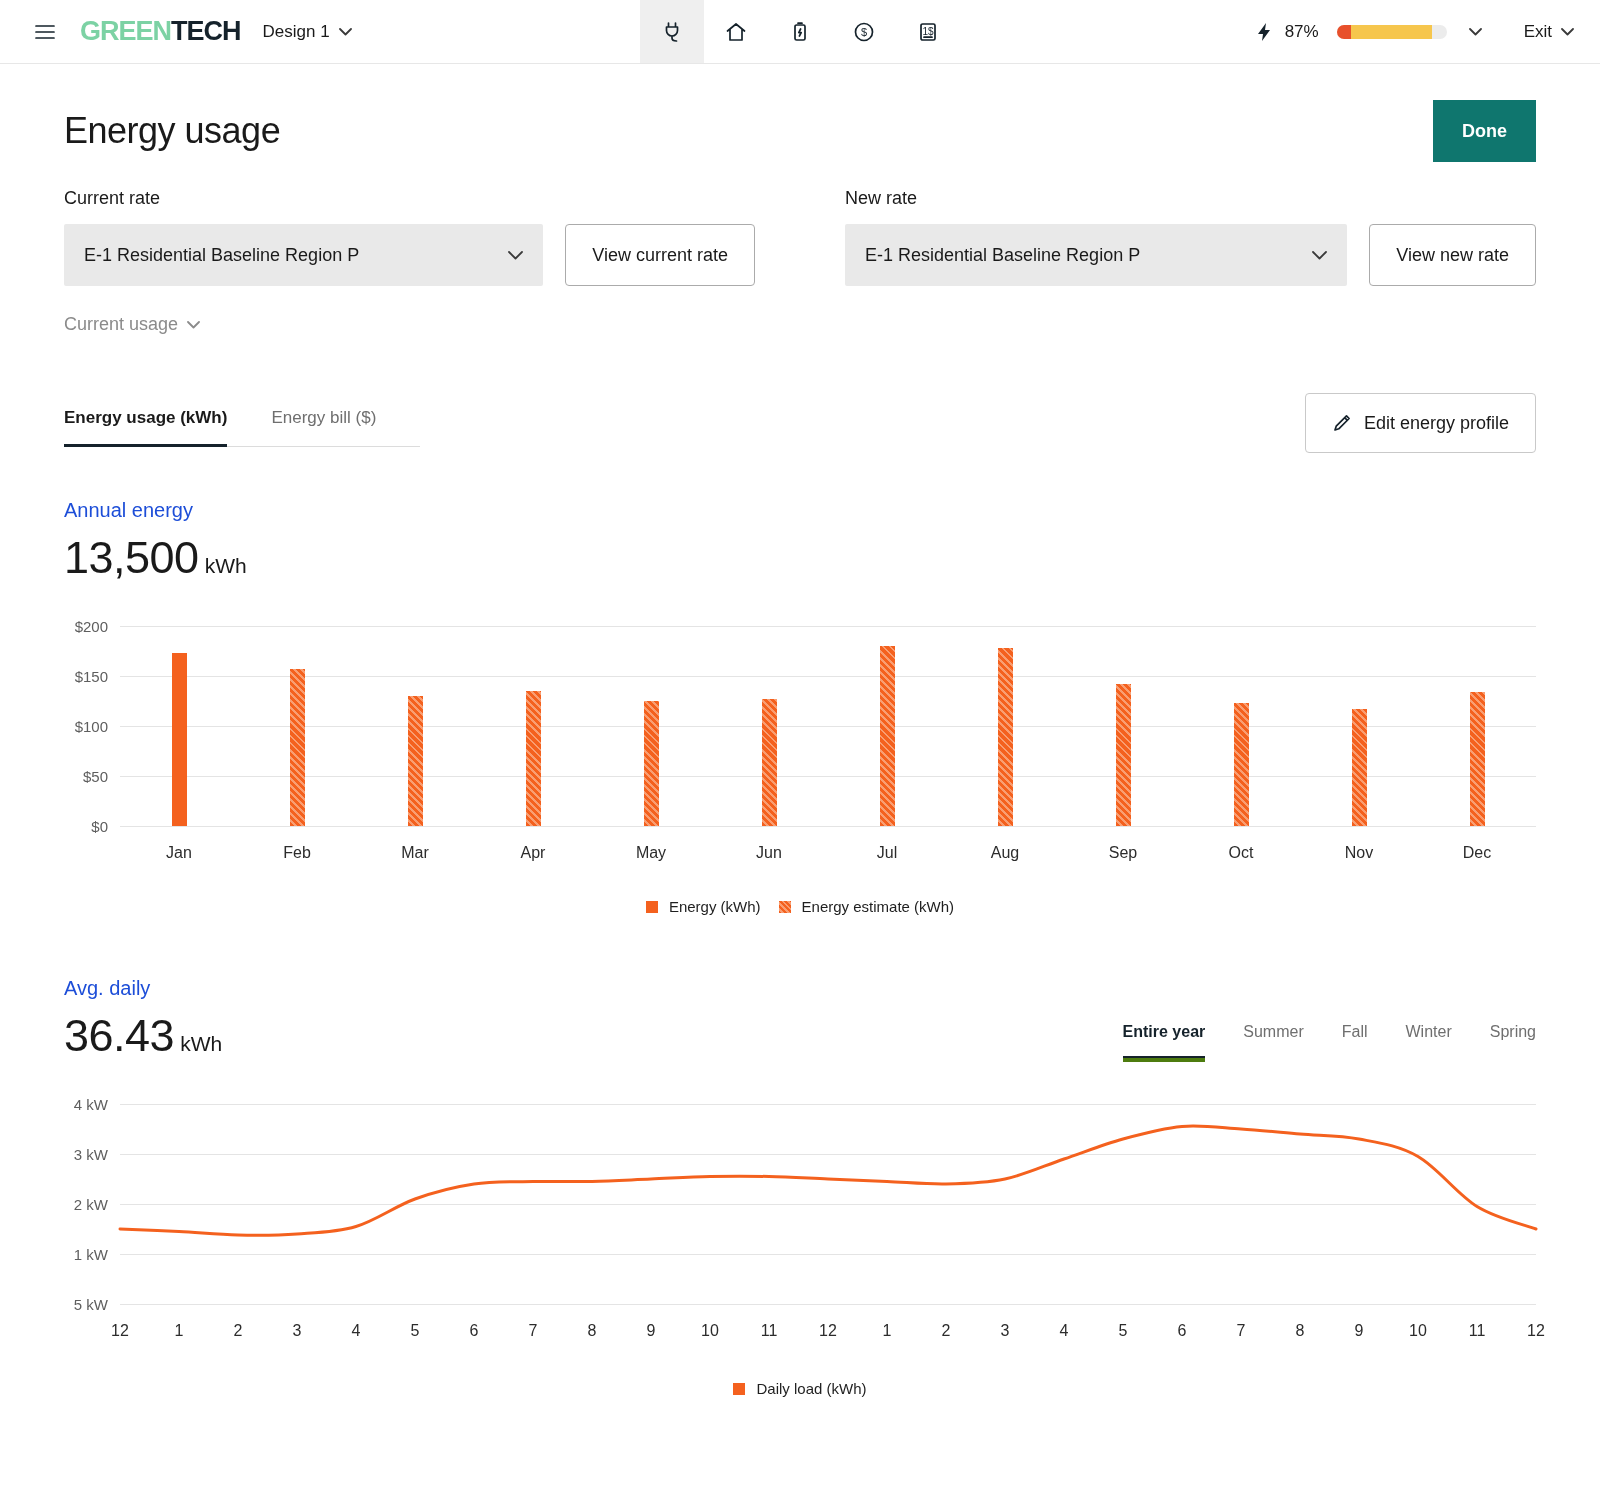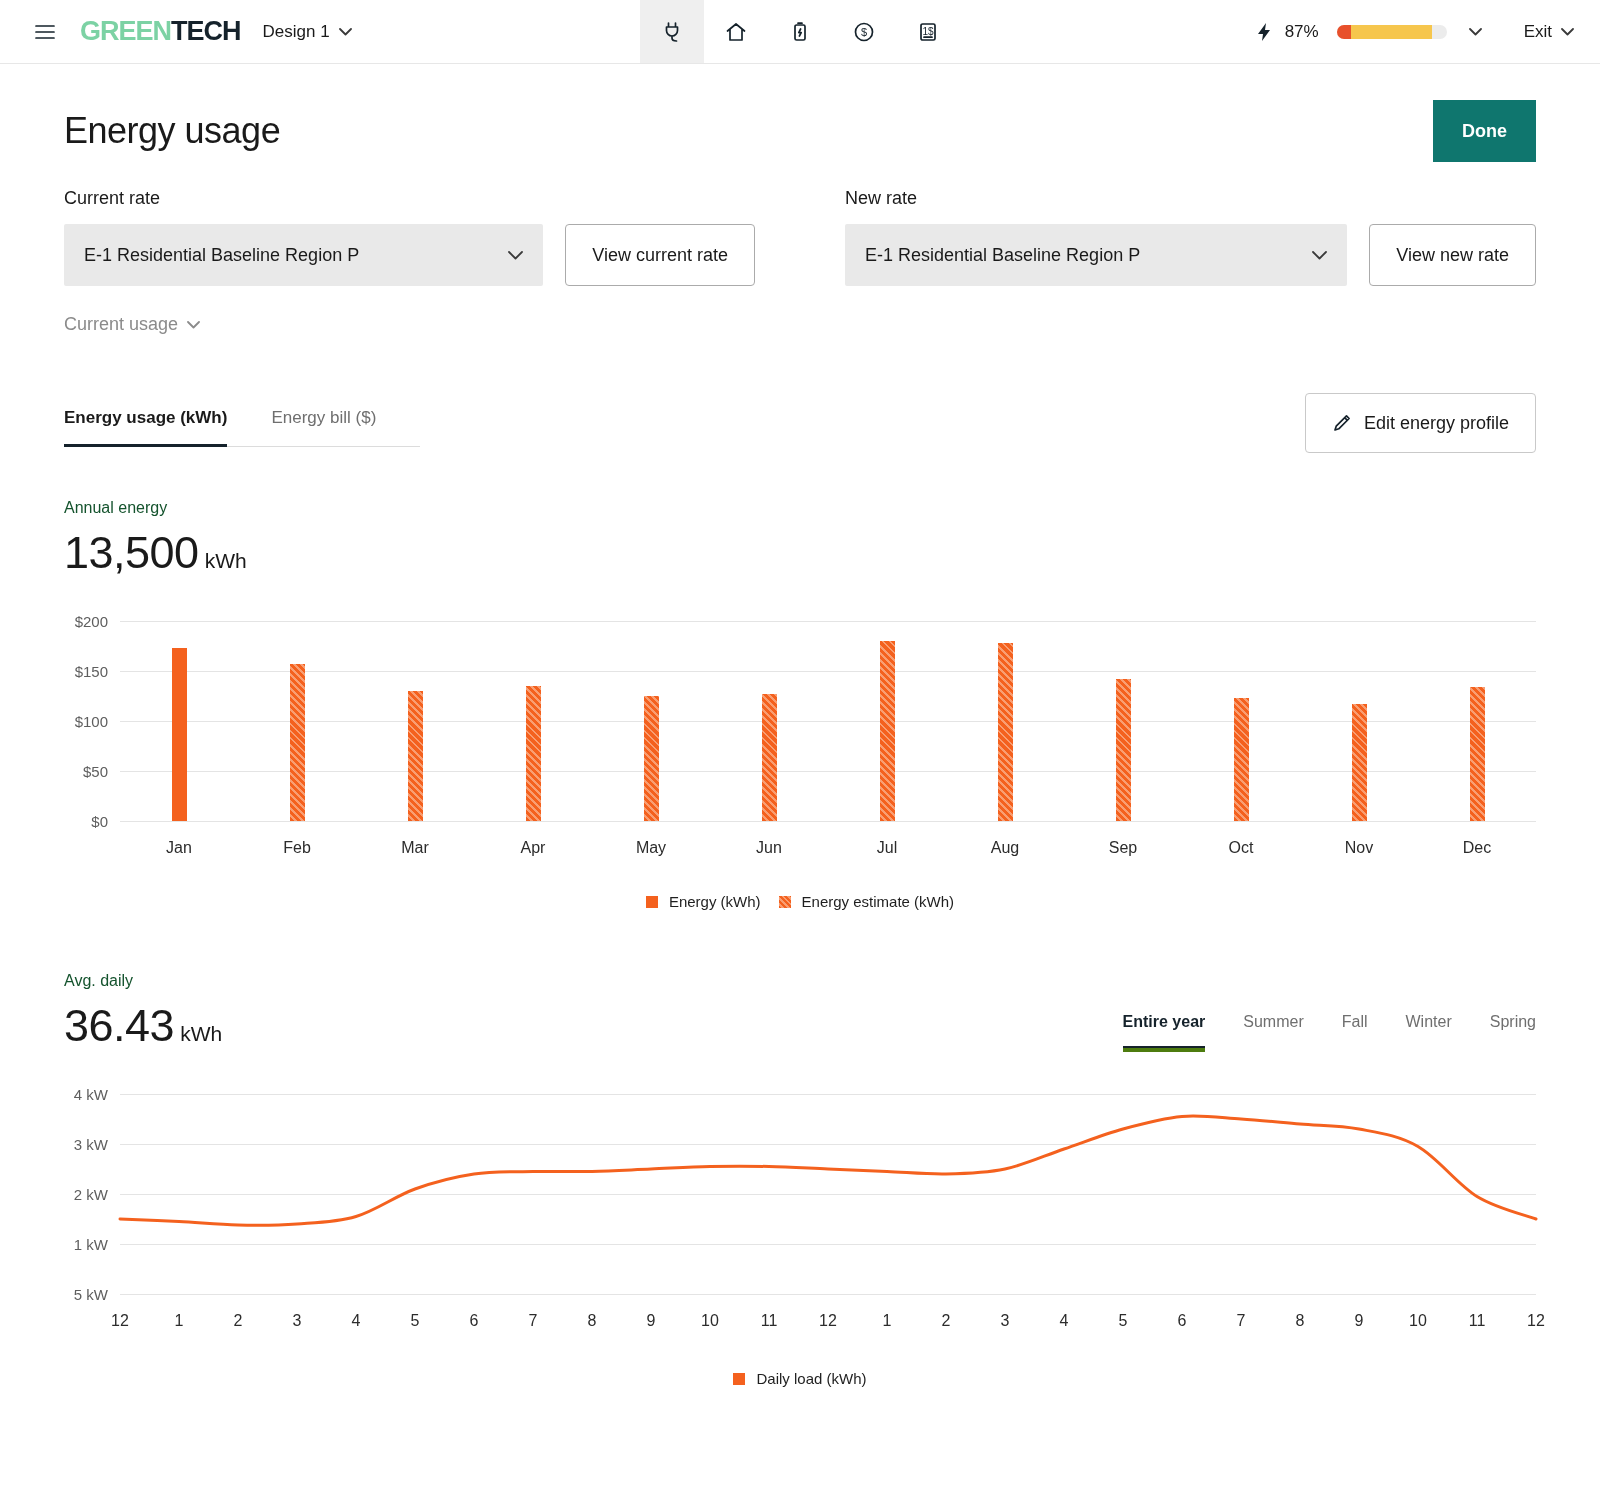--- a/index.html
+++ b/index.html
@@ -45,21 +45,21 @@
 
   .tabs-row { display:flex; justify-content:space-between; align-items:center; margin-top:58px; }
   .tabs { display:flex; border-bottom:1px solid #dcdcdc; }
   .tab { font-size:17px; padding:8px 0 18px; margin-right:44px; position:relative; }
   .tab.active { font-weight:bold; }
   .tab.active::after { content:''; position:absolute; left:0; right:0; bottom:-1px; height:3px; background:#15222b; }
   .tab.inactive { color:#6f6f6f; }
   .edit-btn { display:flex; align-items:center; gap:12px; border:1px solid #c9c9c9; border-radius:4px; height:60px; padding:0 26px; font-size:18px; background:#fff; }
 
   .stats-row { display:flex; gap:115px; margin-top:46px; }
-  .stat-label { font-size:16px; color:#14532d; }
+  .stat-label { font-size:20px; color:#1d4ed8; }
   .stat-value { font-size:45px; font-weight:400; margin-top:10px; letter-spacing:-0.5px; }
   .stat-unit { font-size:21px; margin-left:6px; letter-spacing:0; }
 
   
   .chart-wrap { margin-top:42px; }
   .chart-body { display:flex; }
   .y-axis { width:56px; position:relative; }
   .ytick { position:absolute; right:12px; transform:translateY(-50%); font-size:15px; color:#5e5e5e; white-space:nowrap; }
   .plot { flex:1; position:relative; height:200px; }
   .gridline { position:absolute; left:0; right:0; height:1px; background:#e4e4e4; }

